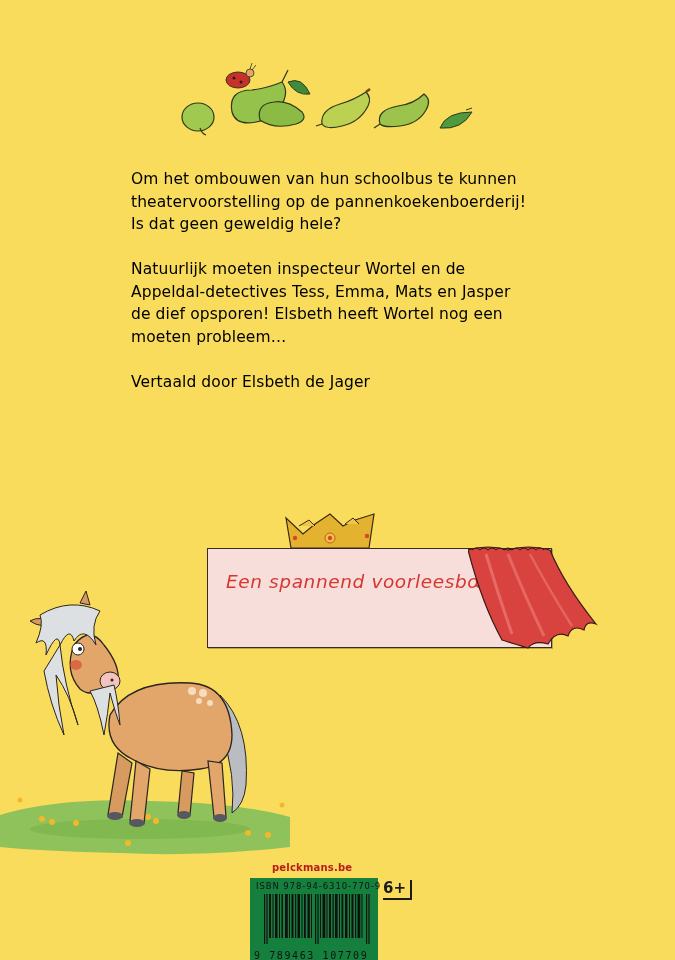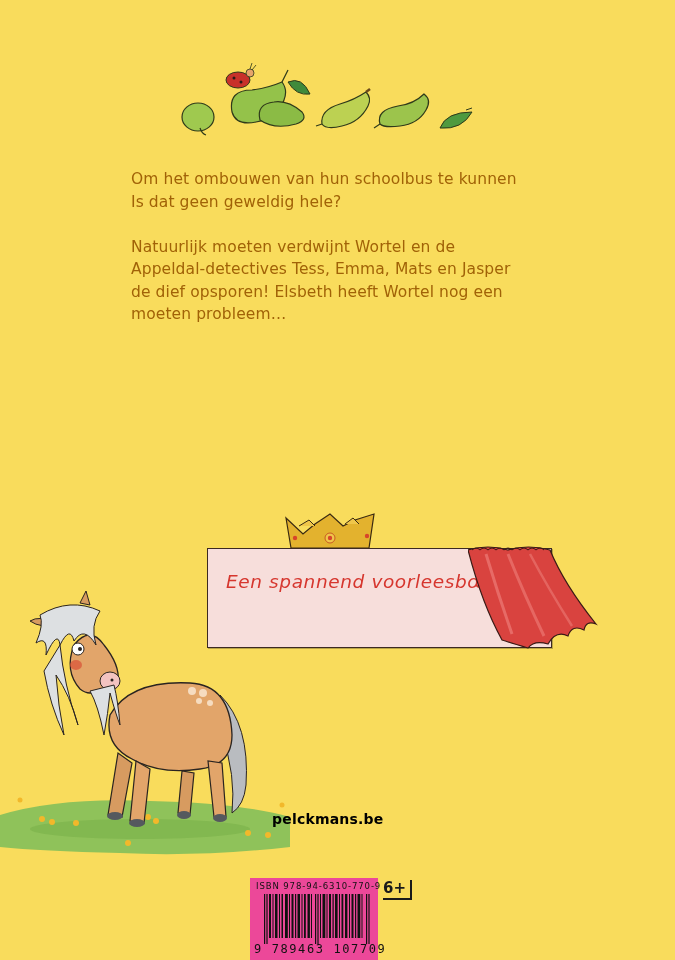--- a/index.html
+++ b/index.html
@@ -11,21 +11,21 @@
   }
   .cover { position: absolute; inset: 0; width: 675px; height: 960px; background: #f9dc5c; }
 
   
   .pears { position: absolute; left: 170px; top: 62px; width: 310px; height: 75px; }
   .pears svg { width: 100%; height: 100%; }
 
   
   .blurb {
     position: absolute; left: 131px; top: 168px; width: 420px;
-    font-size: 15.5px; line-height: 22.5px; color: #a16207;
+    font-size: 15.5px; line-height: 22.5px; color: #000000;
     letter-spacing: 0.1px;
   }
   .para { margin-bottom: 22.5px; }
 
   
   .crown { position: absolute; left: 283px; top: 512px; width: 94px; height: 38px; }
   .crown svg { width: 100%; height: 100%; }
 
   
   .banner {
@@ -42,36 +42,36 @@
   }
   .curtain { position: absolute; left: 468px; top: 544px; width: 130px; height: 120px; }
   .curtain svg { width: 100%; height: 100%; }
 
   
   .pony { position: absolute; left: 0px; top: 585px; width: 290px; height: 275px; }
   .pony svg { width: 100%; height: 100%; }
 
   
   .publisher {
-    position: absolute; left: 272px; top: 811px;
-    font-size: 14px; font-weight: bold; color: #000000; letter-spacing: 0.2px;
+    position: absolute; left: 272px; top: 862px;
+    font-size: 10px; font-weight: bold; color: #b91c1c; letter-spacing: 0.2px;
   }
   .barcode-box {
     position: absolute; left: 250px; top: 878px; width: 128px; height: 82px;
-    background: #ec4899;
+    background: #15803d;
   }
   .isbn-text {
     position: absolute; left: 6px; top: 3px;
     font-size: 8.5px; color: #111; letter-spacing: 0.9px; white-space: nowrap;
   }
   .bars { position: absolute; left: 14px; top: 16px; width: 106px; height: 50px; }
   .bars svg { width: 100%; height: 100%; }
   .ean-digits {
-    position: absolute; left: 4px; top: 64px; width: 122px;
-    font-family: "DejaVu Sans Mono", monospace; font-size: 12px; color: #111;
+    position: absolute; left: 4px; top: 72px; width: 122px;
+    font-family: "DejaVu Sans Mono", monospace; font-size: 10px; color: #111;
     letter-spacing: 1.6px; white-space: nowrap;
   }
   .age {
     position: absolute; left: 383px; top: 880px;
     font-size: 15px; font-weight: bold; color: #1a1a1a;
     padding-right: 4px; border-right: 2px solid #1a1a1a; border-bottom: 2px solid #1a1a1a;
     line-height: 17px; height: 18px;
   }
 </style>
 </head>
@@ -106,27 +106,31 @@
       <path d="M210 62 l-6 4" stroke="#2f3a1a" stroke-width="1.2"></path>
 
       <path d="M270 66 q6 -16 32 -16 q-10 18 -32 16z" fill="#4f9a3f" stroke="#2f3a1a" stroke-width="1"></path>
       <path d="M296 48 l6 -2" stroke="#2f3a1a" stroke-width="1"></path>
     </svg>
   </div>
 
   <div class="blurb">
     <div class="para">
       <div>Om het ombouwen van hun schoolbus te kunnen</div>
+      <div>theatervoorstelling op de pannenkoekenboerderij!</div>
       <div>Is dat geen geweldig hele?</div>
     </div>
     <div class="para">
-      <div>Natuurlijk moeten verdwijnt Wortel en de</div>
+      <div>Natuurlijk moeten inspecteur Wortel en de</div>
       <div>Appeldal-detectives Tess, Emma, Mats en Jasper</div>
       <div>de dief opsporen! Elsbeth heeft Wortel nog een</div>
       <div>moeten probleem…</div>
+    </div>
+    <div class="para">
+      <div>Vertaald door Elsbeth de Jager</div>
     </div>
   </div>
 
   <div class="crown">
     <svg viewBox="0 0 94 38" xmlns="http://www.w3.org/2000/svg">
       <path d="M3 6 L20 22 L32 12 L47 2 L60 14 L72 8 L91 2 L86 36 L8 36 Z" fill="#e3b22e" stroke="#3a2a12" stroke-width="1.2"></path>
       <path d="M16 14 L26 8 L32 14 M62 12 L70 6 L76 12" fill="#f0c64a" stroke="#3a2a12" stroke-width="1"></path>
       <circle cx="47" cy="26" r="5" fill="#f0c64a" stroke="#c85a22" stroke-width="1"></circle>
       <circle cx="47" cy="26" r="2.2" fill="#d8452a"></circle>
       <circle cx="12" cy="26" r="2.2" fill="#d8452a"></circle>

